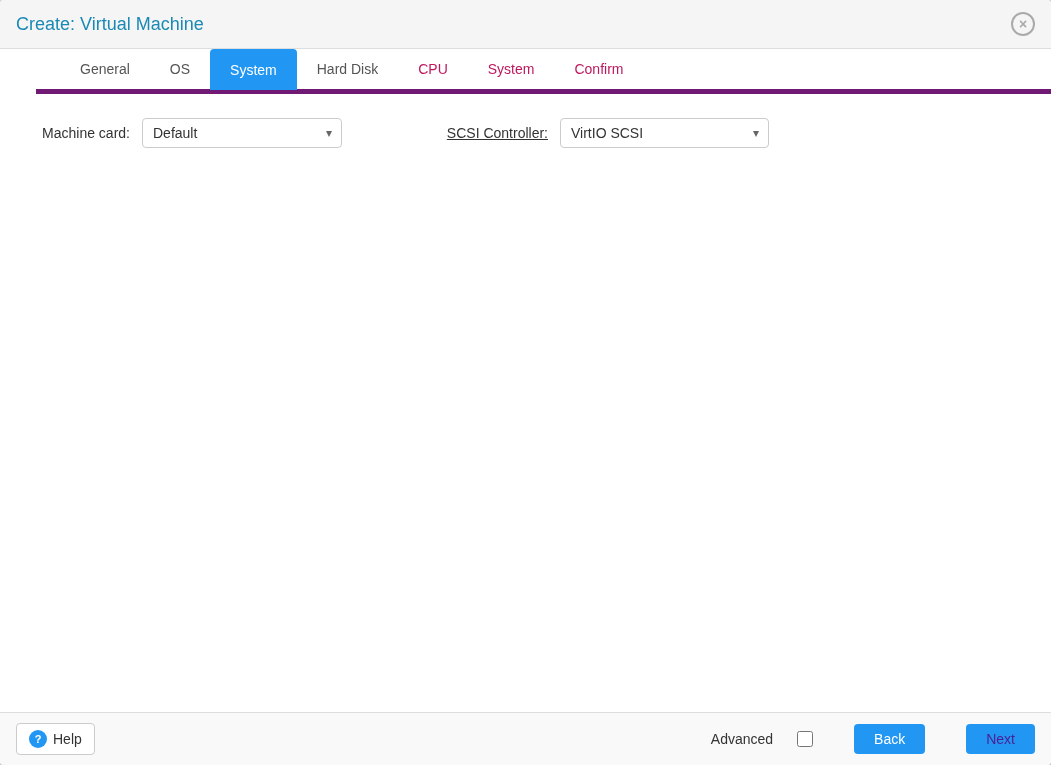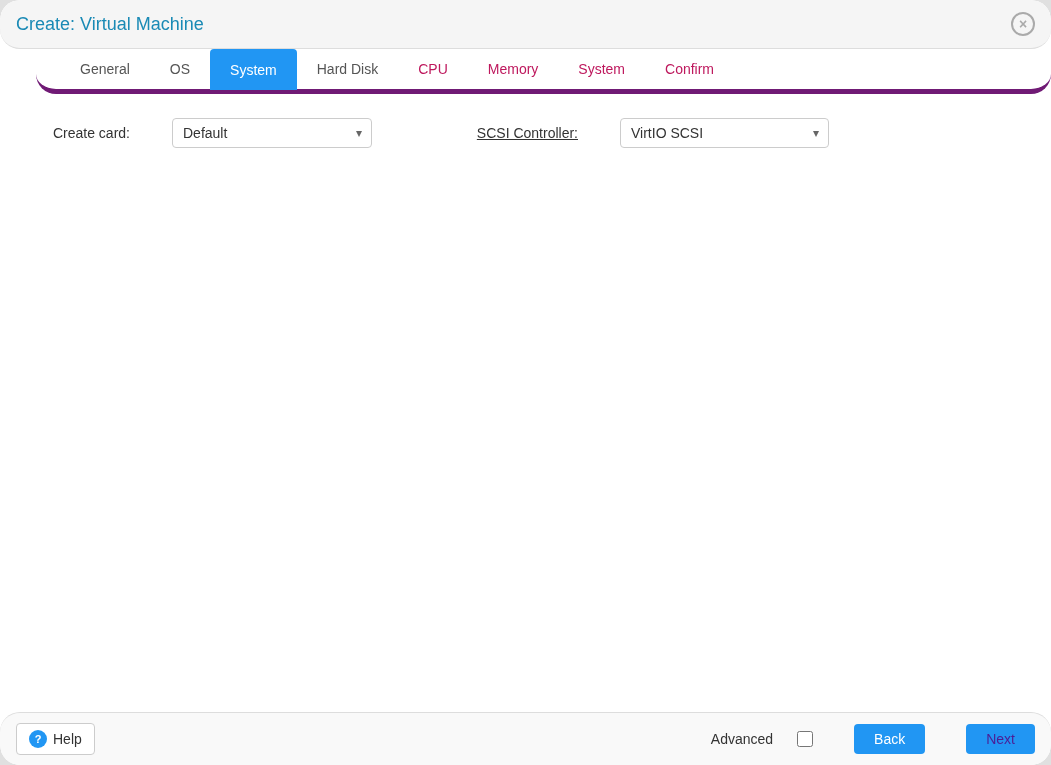--- a/index.html
+++ b/index.html
@@ -1,15 +1,15 @@
 <!DOCTYPE html>
 <html><head>
   <meta charset="utf-8">
   <style>
-    * { box-sizing: border-box; margin: 0; padding: 0; border-radius: 20px; }
+    * { box-sizing: border-box; margin: 0; padding: 0; }
     body {
       background: #e0e0e0;
       font-family: -apple-system, BlinkMacSystemFont, "Segoe UI", Arial, sans-serif;
       font-size: 14px;
       display: flex;
       align-items: center;
       justify-content: center;
       min-height: 100vh;
     }
     .dialog {
@@ -91,21 +91,20 @@
     }
     .form-label {
       min-width: 110px;
       text-align: right;
       color: #333;
       font-size: 14px;
     }
     .select-wrapper {
       position: relative;
       display: inline-block;
-      margin-left: 30px;
     }
     .select-wrapper select {
       appearance: none;
       -webkit-appearance: none;
       padding: 6px 32px 6px 10px;
       border: 1px solid #ccc;
       border-radius: 4px;
       background: #fff;
       font-size: 14px;
       color: #333;
@@ -224,31 +223,30 @@
     <span class="dialog-title">Create: Virtual Machine</span>
     <button class="close-btn">×</button>
   </div>
 
   <div class="tabs">
     <button class="tab">General</button>
     <button class="tab">OS</button>
     <button class="tab active">System</button>
     <button class="tab">Hard Disk</button>
     <button class="tab disabled">CPU</button>
-    <button class="tab disabled">Memory</button>
     <button class="tab disabled">System</button>
     <button class="tab disabled">Confirm</button>
   </div>
 
   <div class="content">
 
     <div class="form-row">
 
       <div class="form-group">
-        <label class="form-label">Create card:</label>
+        <label class="form-label">Machine card:</label>
         <div class="select-wrapper">
           <select>
             <option>Default</option>
             <option>VirtIO</option>
             <option>cirrus</option>
             <option>vmware</option>
             <option>qxl</option>
           </select>
           <span class="select-arrow">▾</span>
         </div>

